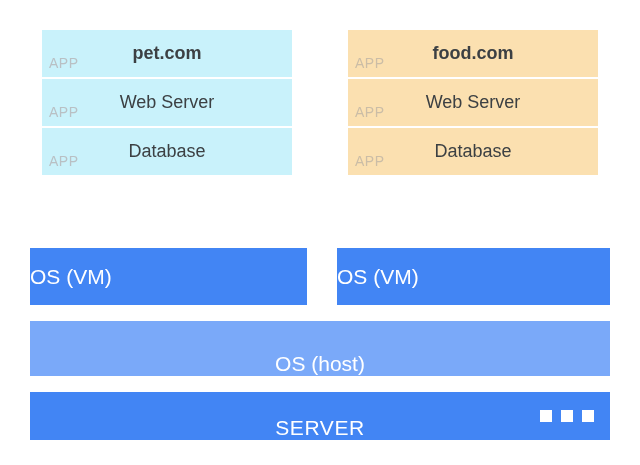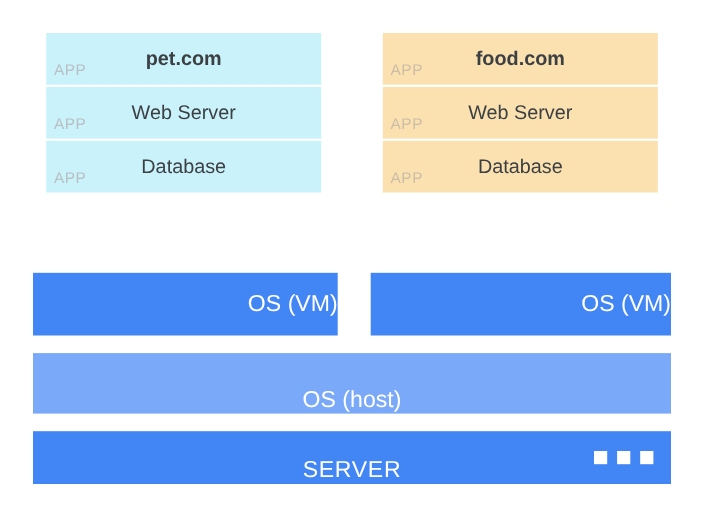--- a/index.html
+++ b/index.html
@@ -65,21 +65,21 @@
   
   .os-vm {
     position: absolute;
     top: 248px;
     height: 57px;
     background: #4285f4;
     color: #ffffff;
     font-size: 21px;
     display: flex;
     align-items: center;
-    justify-content: flex-end;
+    justify-content: flex-start;
     box-sizing: border-box;
   }
   #os-vm-0 { left: 30px;  width: 277px; }
   #os-vm-1 { left: 337px; width: 273px; }
 
   
   .full-band {
     position: absolute;
     left: 30px;
     width: 580px;

